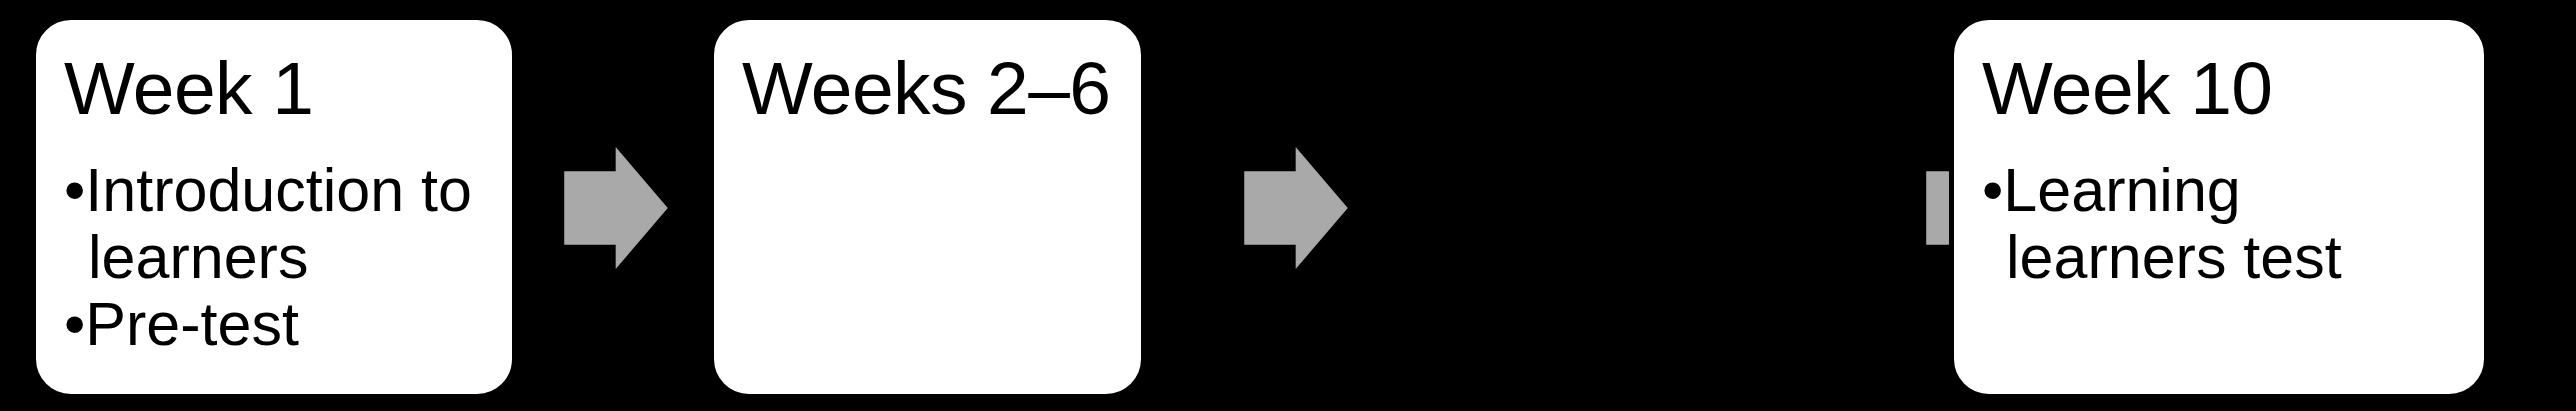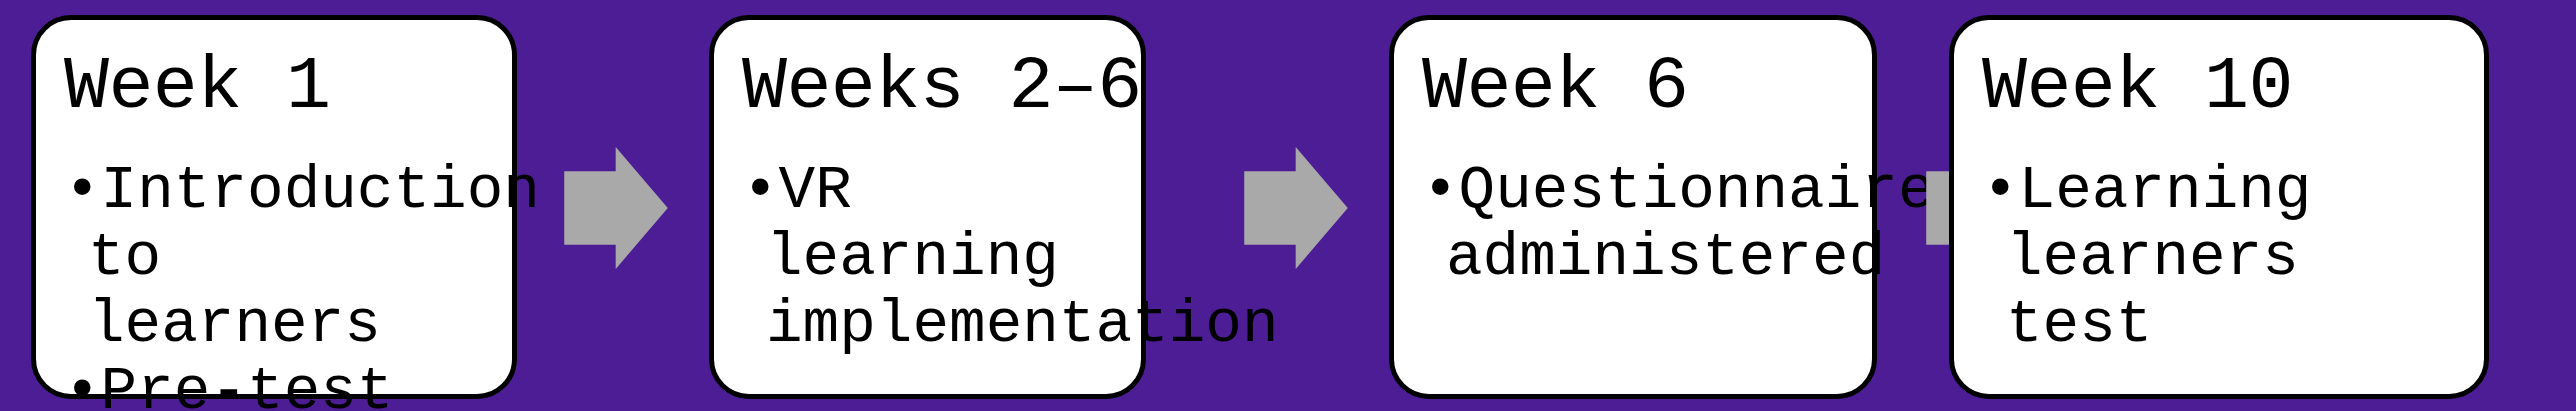--- a/index.html
+++ b/index.html
@@ -4,23 +4,23 @@
 <style>
   html, body {
     margin: 0;
     padding: 0;
     background: #ffffff;
   }
   .canvas {
     position: relative;
     width: 2576px;
     height: 411px;
-    background: #4c1d95;
+    background: #000000;
     overflow: hidden;
-    font-family: Liberation Mono, monospace;
+    font-family: Liberation Sans, sans-serif;
     color: #000000;
   }
   .stage-box {
     position: absolute;
     top: 14.7px;
     height: 384px;
     background: #ffffff;
     border: 5.7px solid #000000;
     border-radius: 40px;
     box-sizing: border-box;
@@ -81,39 +81,28 @@
   </div>
 
   <div class="flow-arrow arrow-1">
     <svg viewBox="0 0 163 192" xmlns="http://www.w3.org/2000/svg" aria-hidden="true">
       <polygon points="0,38 81,38 81,0 163,96 81,192 81,154 0,154" fill="#a9a9a9"></polygon>
     </svg>
   </div>
 
   <div class="stage-box box-2">
     <div class="stage-title">Weeks 2–6</div>
-    <ul class="bullet-list">
-      <li class="bullet-item"><span class="bullet-glyph">•</span><span class="bullet-text">VR learning
-implementation</span></li>
-    </ul>
   </div>
 
   <div class="flow-arrow arrow-2">
     <svg viewBox="0 0 163 192" xmlns="http://www.w3.org/2000/svg" aria-hidden="true">
       <polygon points="0,38 81,38 81,0 163,96 81,192 81,154 0,154" fill="#a9a9a9"></polygon>
     </svg>
   </div>
 
-  <div class="stage-box box-3">
-    <div class="stage-title">Week 6</div>
-    <ul class="bullet-list">
-      <li class="bullet-item"><span class="bullet-glyph">•</span><span class="bullet-text">Questionnaires
-administered</span></li>
-    </ul>
-  </div>
 
   <div class="flow-arrow arrow-3">
     <svg viewBox="0 0 163 192" xmlns="http://www.w3.org/2000/svg" aria-hidden="true">
       <polygon points="0,38 81,38 81,0 163,96 81,192 81,154 0,154" fill="#a9a9a9"></polygon>
     </svg>
   </div>
 
   <div class="stage-box box-4">
     <div class="stage-title">Week 10</div>
     <ul class="bullet-list">

